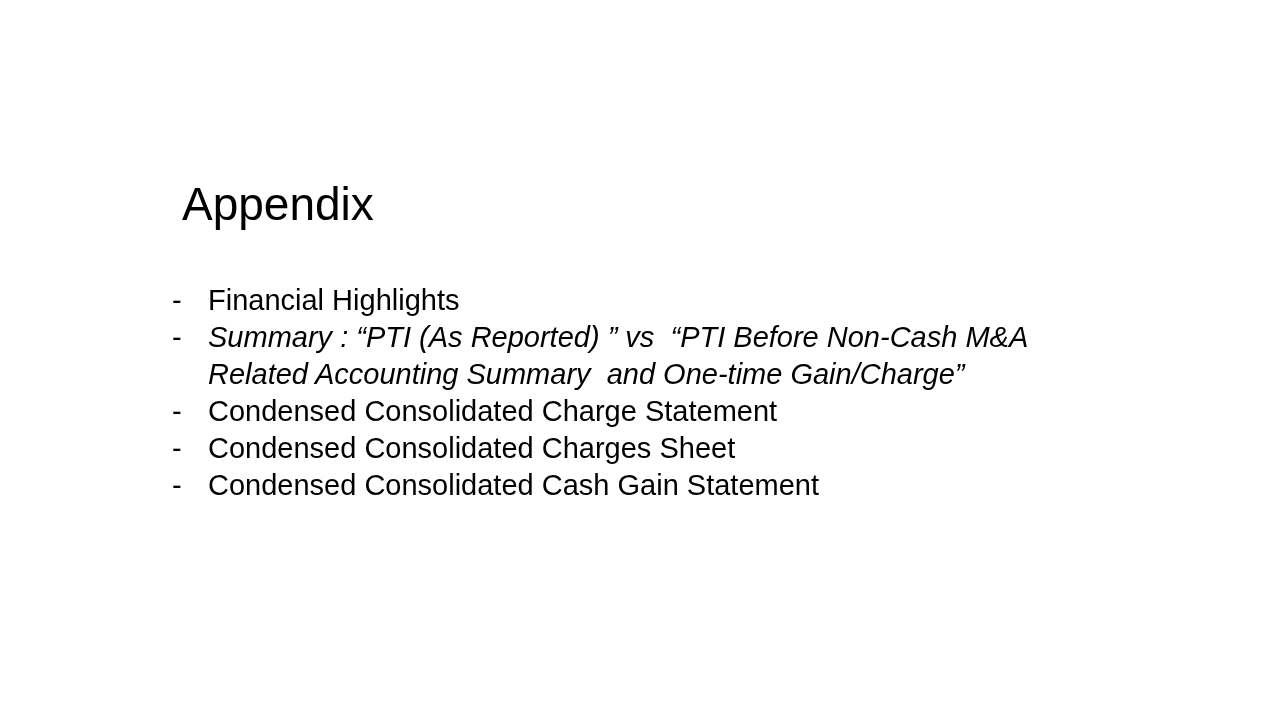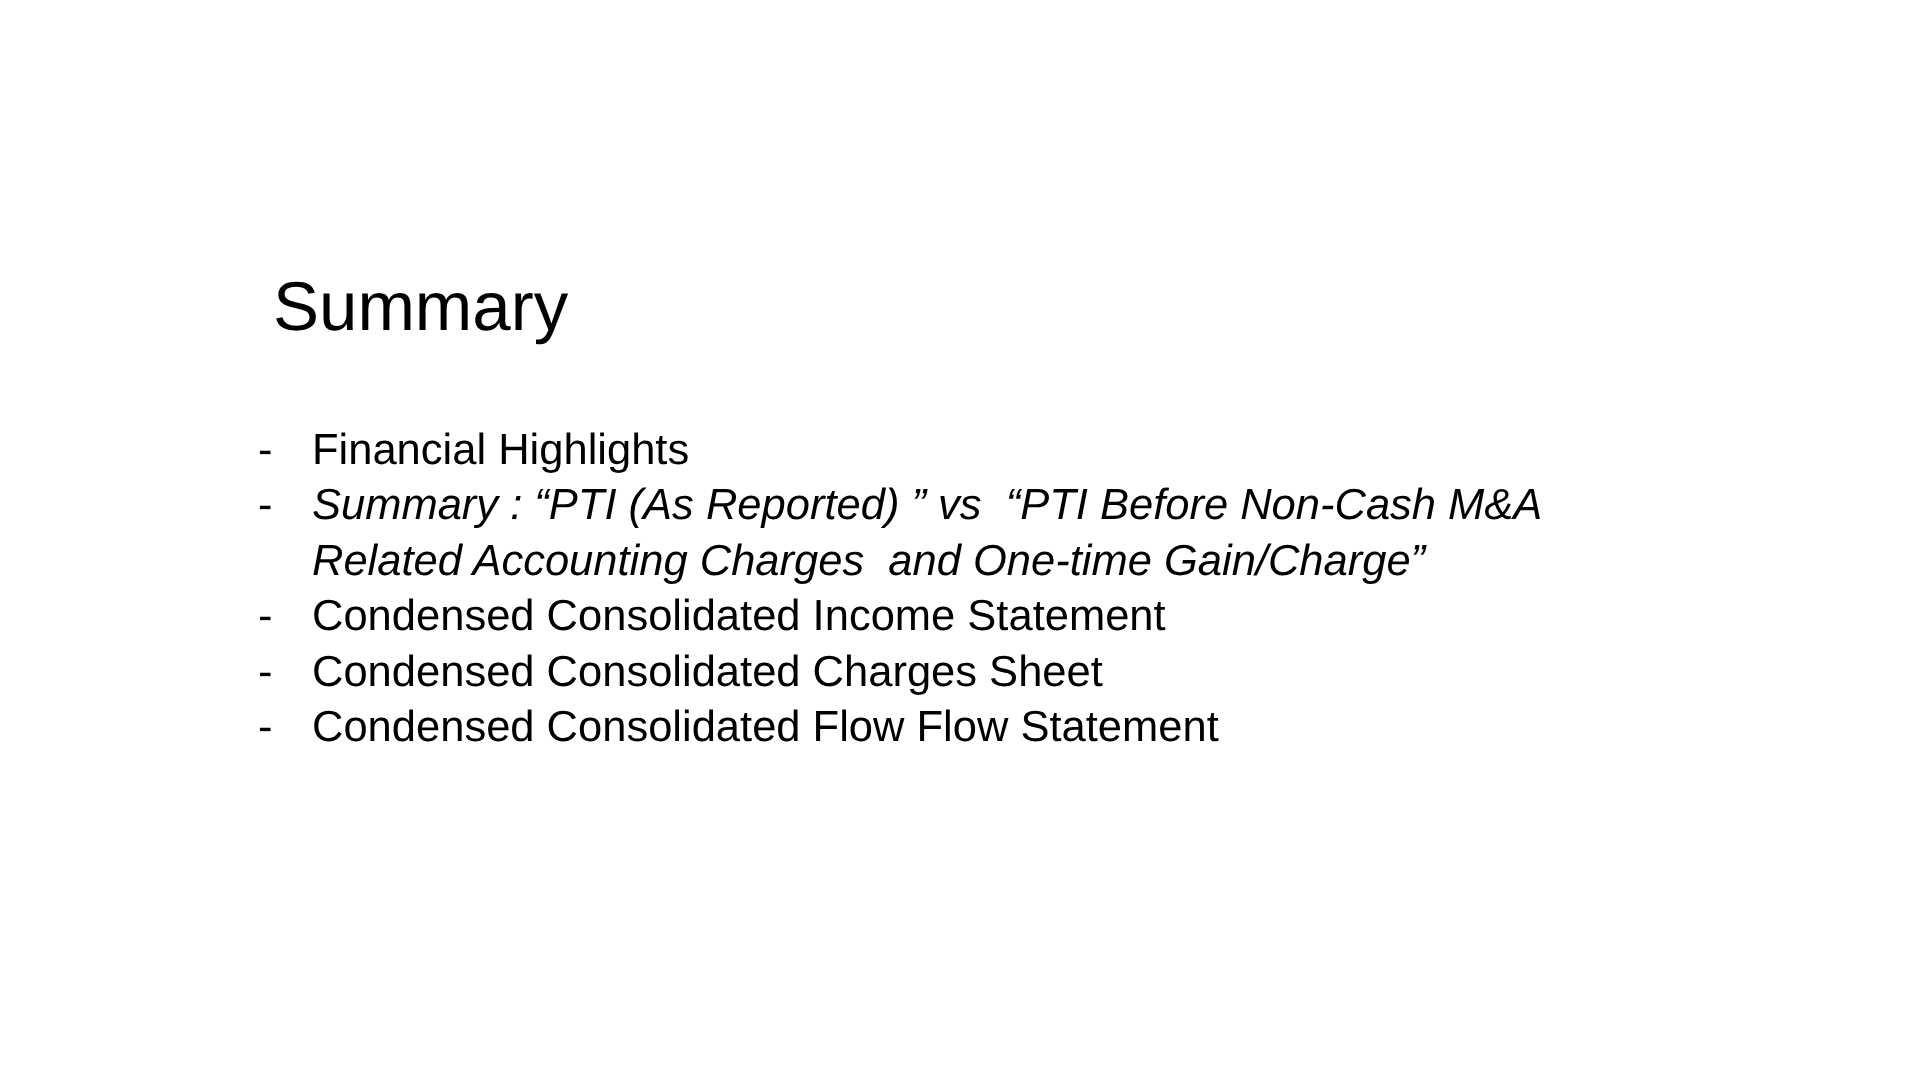--- a/index.html
+++ b/index.html
@@ -69,47 +69,47 @@
     top: 676px;
     width: 1280px;
     height: 26px;
   }
 </style>
 </head>
 <body>
 
 <div id="slide">
 
-  <div id="slide-title">Summary</div>
+  <div id="slide-title">Appendix</div>
 
   <div id="bullet-list">
 
     <div class="bullet-row">
       <span class="bullet-marker">-</span>
       <span class="bullet-text">Financial Highlights</span>
     </div>
 
     <div class="bullet-row">
       <span class="bullet-marker">-</span>
-      <span class="bullet-text"><span class="wrap-line">Summary : “PTI (As Reported) ” vs  “PTI Before Non-Cash M&amp;A</span><span class="wrap-line">Related Accounting Charges  and One-time Gain/Charge”</span></span>
+      <span class="bullet-text"><span class="wrap-line">Summary : “PTI (As Reported) ” vs  “PTI Before Non-Cash M&amp;A</span><span class="wrap-line">Related Accounting Summary  and One-time Gain/Charge”</span></span>
     </div>
 
     <div class="bullet-row">
       <span class="bullet-marker">-</span>
-      <span class="bullet-text">Condensed Consolidated Income Statement</span>
+      <span class="bullet-text">Condensed Consolidated Charge Statement</span>
     </div>
 
     <div class="bullet-row">
       <span class="bullet-marker">-</span>
       <span class="bullet-text">Condensed Consolidated Charges Sheet</span>
     </div>
 
     <div class="bullet-row">
       <span class="bullet-marker">-</span>
-      <span class="bullet-text">Condensed Consolidated Flow Flow Statement</span>
+      <span class="bullet-text">Condensed Consolidated Cash Gain Statement</span>
     </div>
 
   </div>
 
   <div id="footer">
     
     
     
   </div>
 

